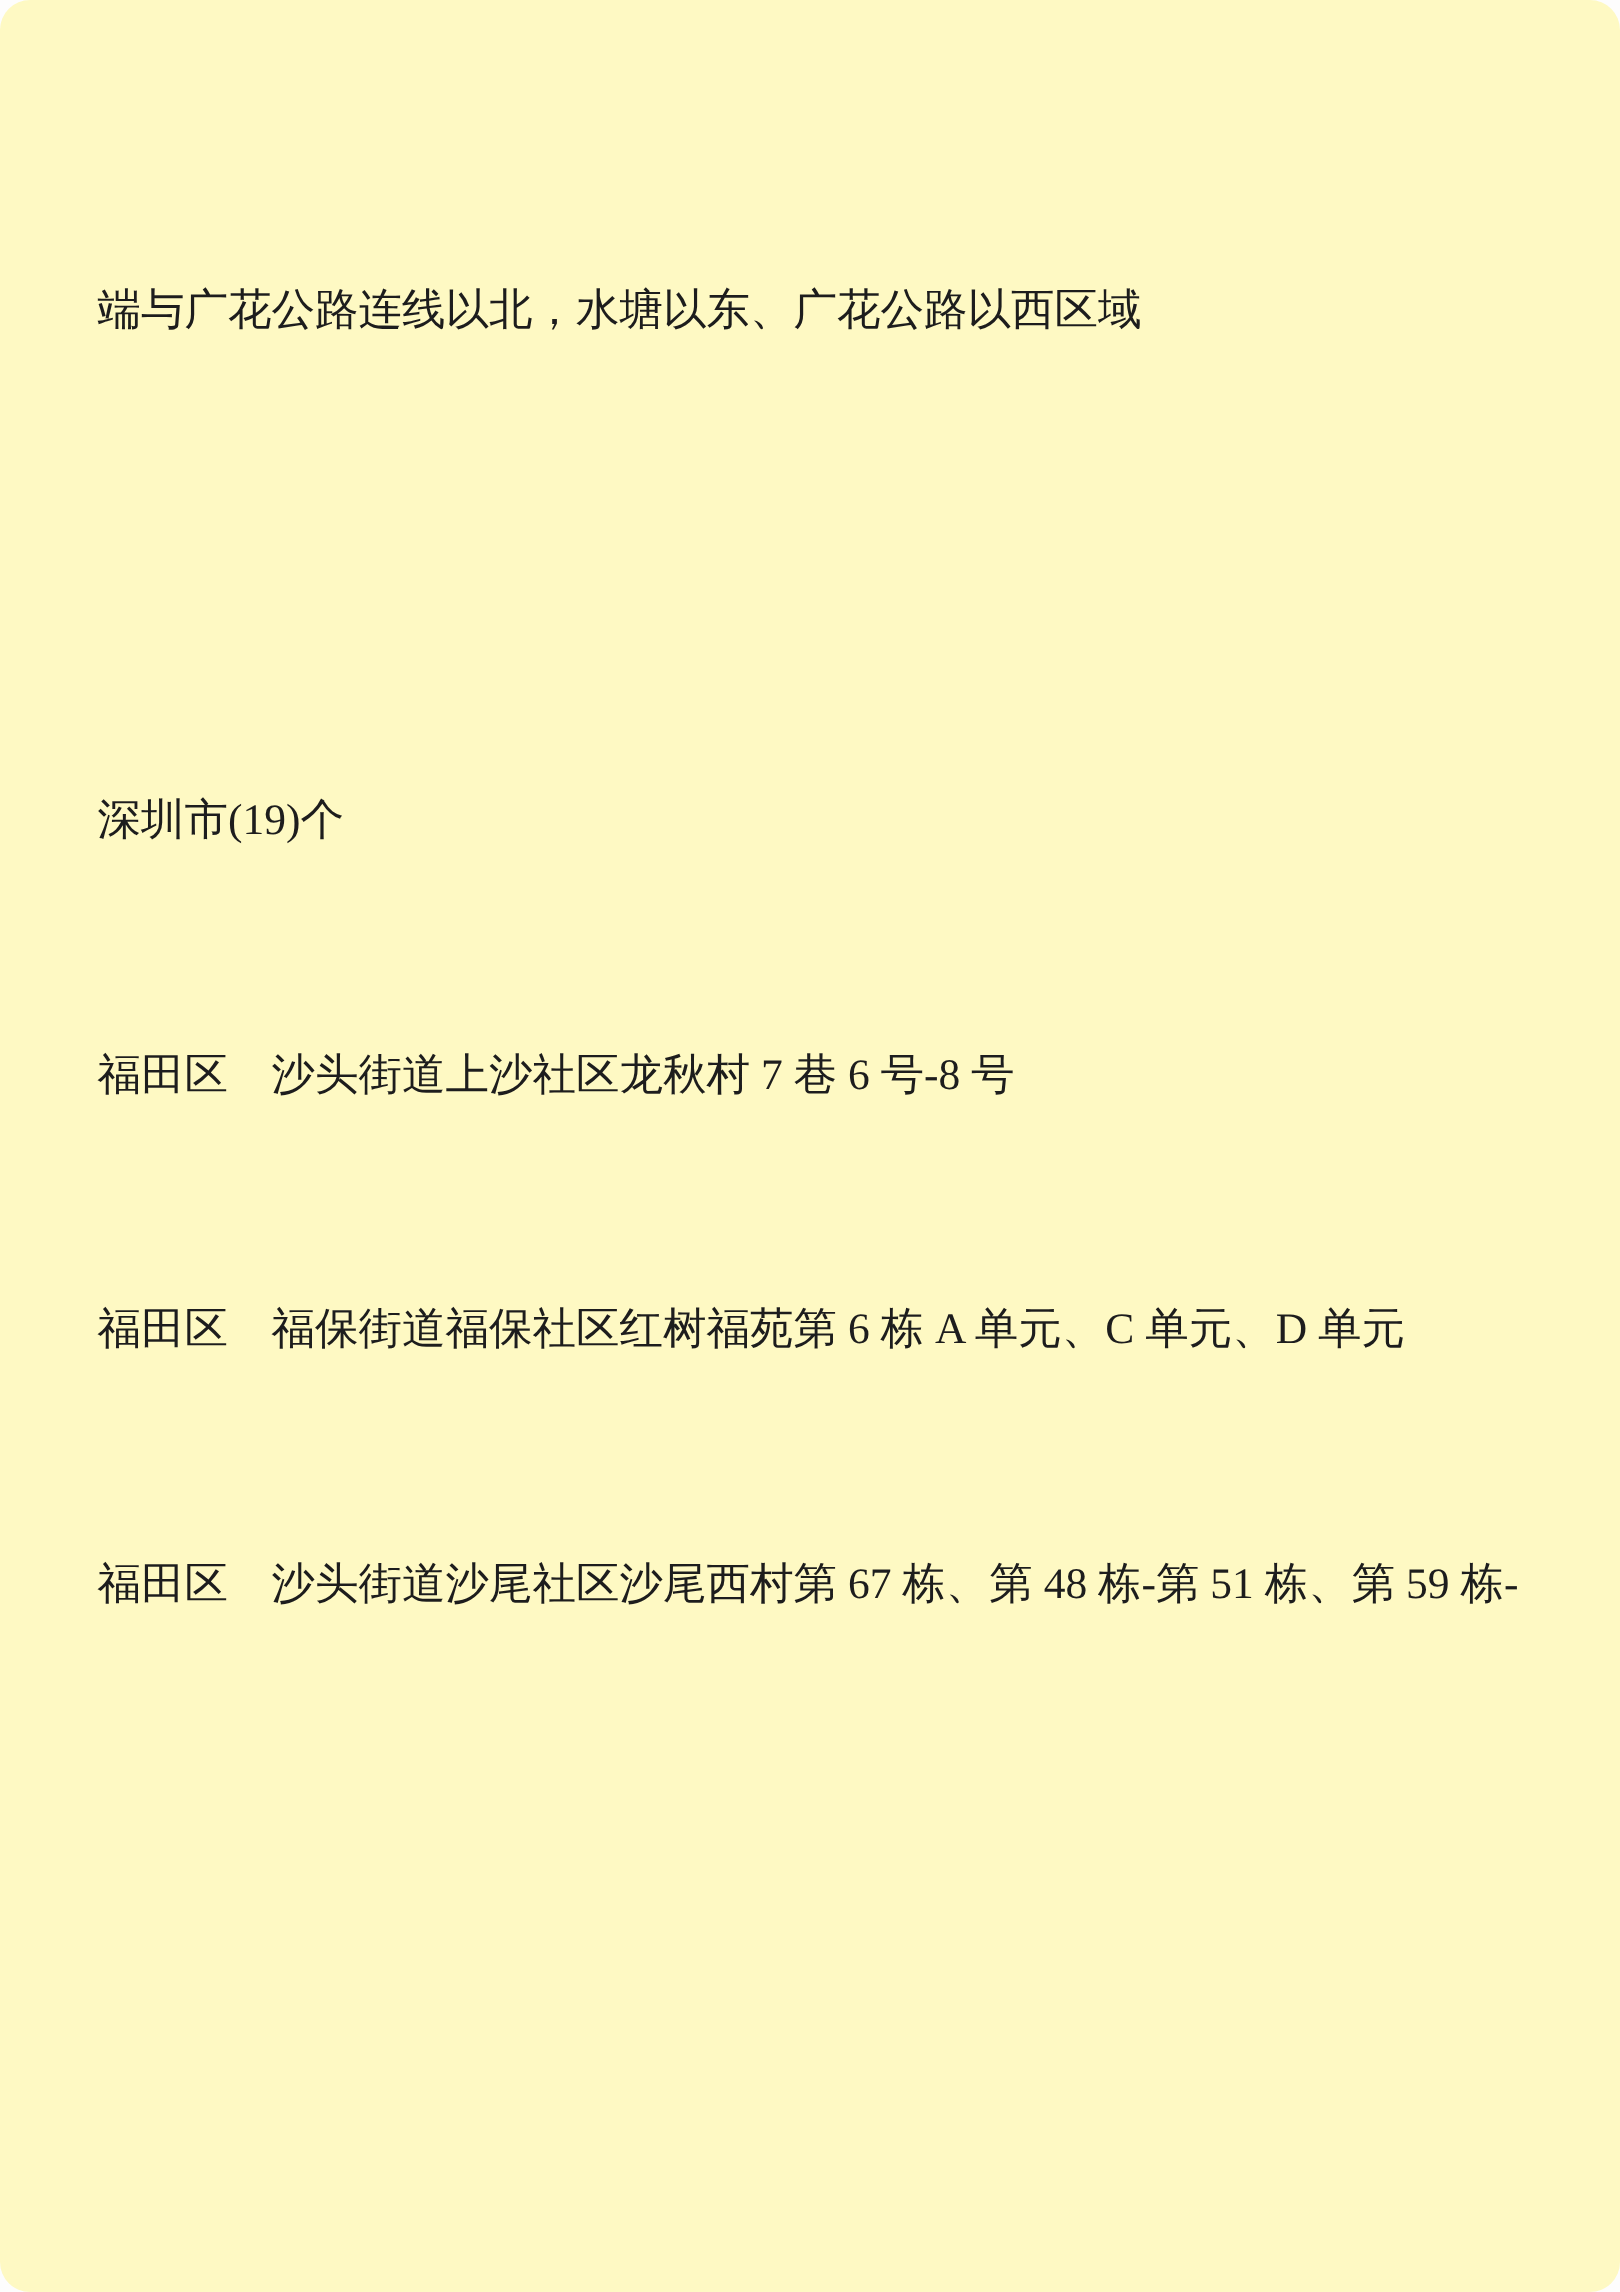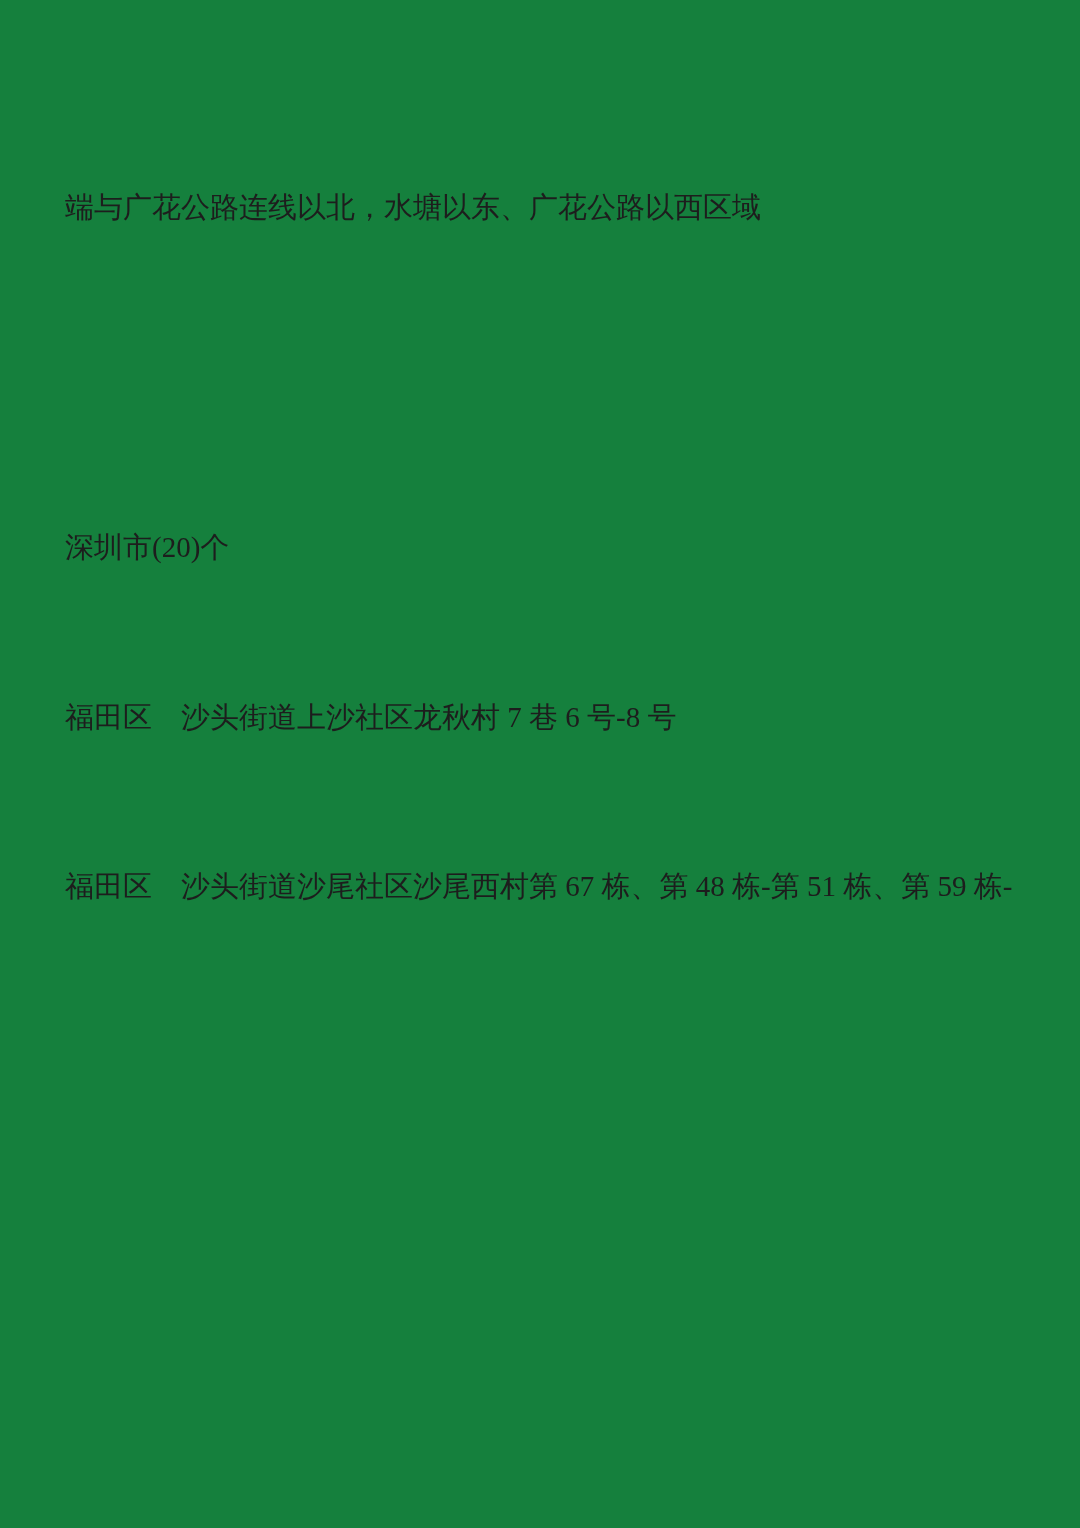--- a/index.html
+++ b/index.html
@@ -10,40 +10,42 @@
     width: 1080px;
     height: 1528px;
     background: #fdfdfd;
     overflow: hidden;
   }
   .page {
     box-sizing: border-box;
     width: 1080px;
     height: 1528px;
     padding: 66px 38px 0 65px;
-    background: #15803d;
+    background: #fef9c3;
     color: #1d1d1d;
     font-family: "Liberation Serif", "DejaVu Serif", serif;
     font-size: 29px;
     line-height: 56.6px;
     white-space: pre;
+    border-radius: 20px;
   }
   .line {
     height: 56.6px;
     overflow: visible;
   }
 </style>
 </head>
 <body>
 
 <div class="page">
   <div class="line">端与广花公路连线以北，水塘以东、广花公路以西区域</div>
   <div class="line"></div>
-  <div class="line">深圳市(20)个</div>
+  <div class="line">深圳市(19)个</div>
   <div class="line">福田区　沙头街道上沙社区龙秋村 7 巷 6 号-8 号</div>
+  <div class="line">福田区　福保街道福保社区红树福苑第 6 栋 A 单元、C 单元、D 单元</div>
   <div class="line">福田区　沙头街道沙尾社区沙尾西村第 67 栋、第 48 栋-第 51 栋、第 59 栋-</div>
   
   
   
   
   
   
   
   
   

